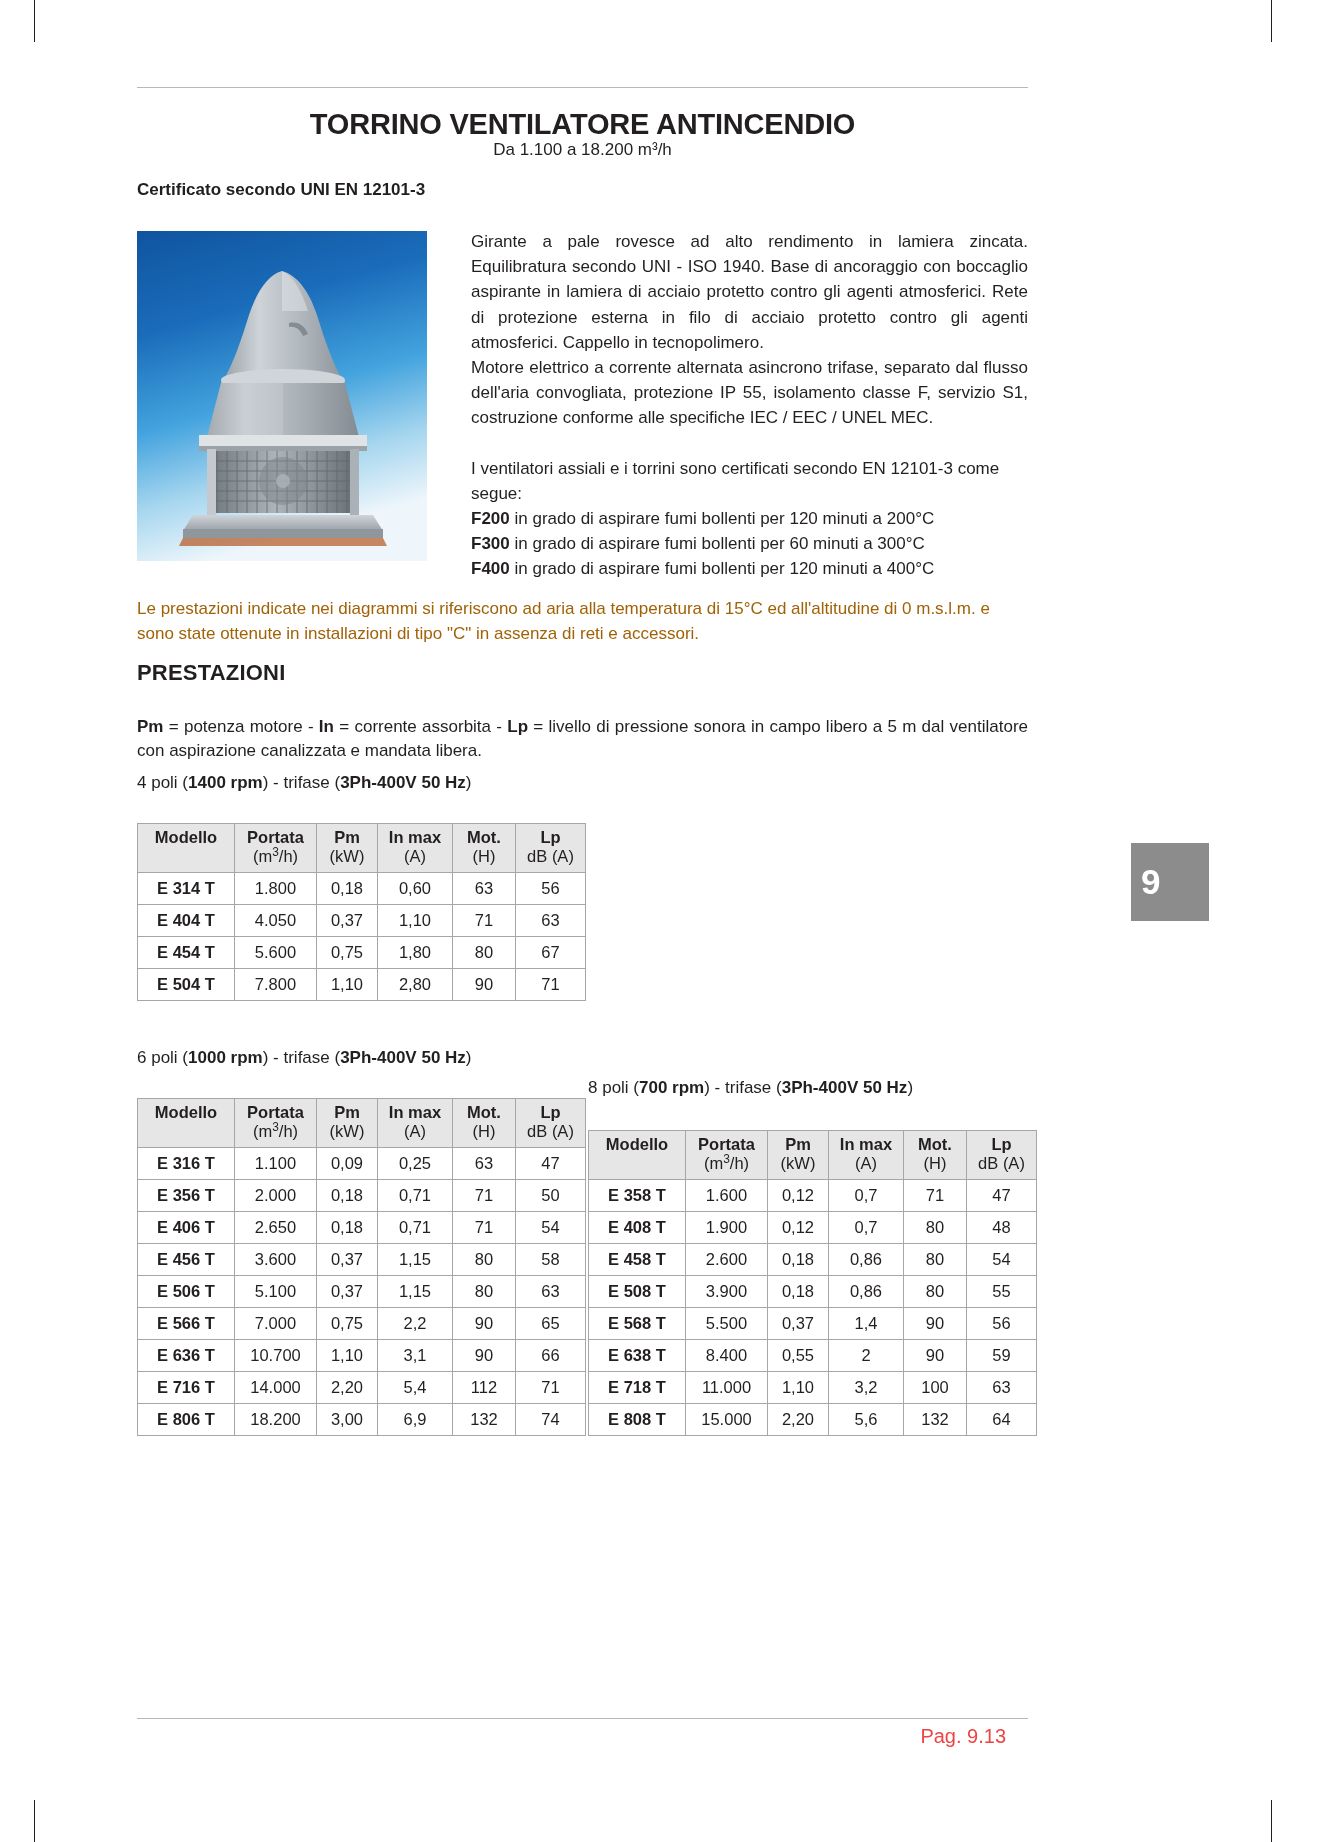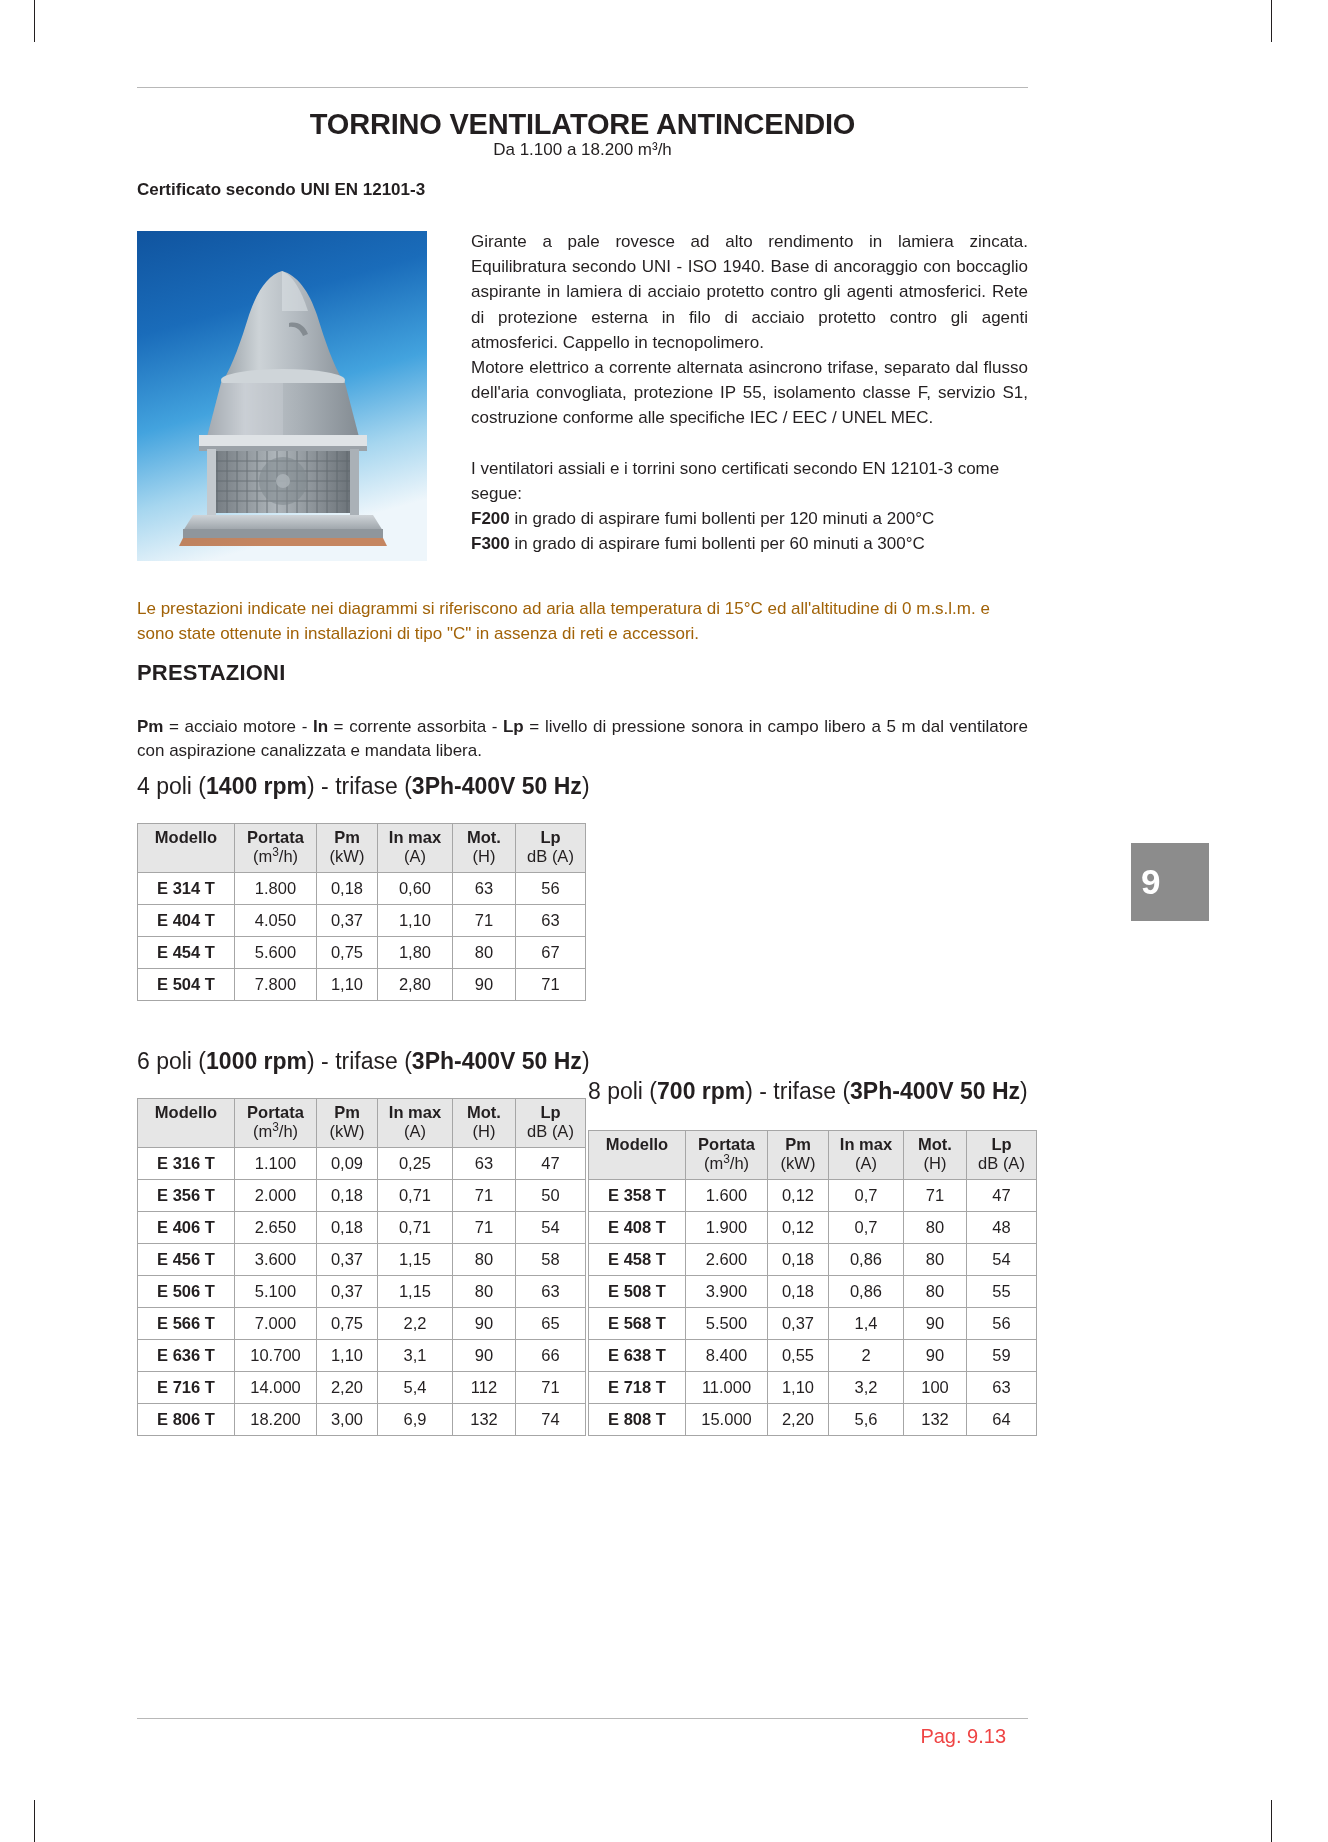--- a/index.html
+++ b/index.html
@@ -136,21 +136,21 @@
     width: 891px;
     font-size: 17px;
     line-height: 24px;
     color: #231f20;
     text-align: justify;
   }
 
   
   .tbl-title {
     position: absolute;
-    font-size: 23px;
+    font-size: 17px;
     color: #231f20;
     white-space: nowrap;
   }
   .tbl-title b { font-weight: bold; }
   .t1-title { left: 137px; top: 773px; }
   .t2-title { left: 137px; top: 1048px; }
   .t3-title { left: 588px; top: 1078px; }
 
   
   table.perf {
@@ -328,27 +328,28 @@
     </svg>
   </div>
 
   <div class="desc">
     <p>Girante a pale rovesce ad alto rendimento in lamiera zincata. Equilibratura secondo UNI - ISO 1940. Base di ancoraggio con boccaglio aspirante in lamiera di acciaio protetto contro gli agenti atmosferici. Rete di protezione esterna in filo di acciaio protetto contro gli agenti atmosferici. Cappello in tecnopolimero.</p>
     <p>Motore elettrico a corrente alternata asincrono trifase, separato dal flusso dell'aria convogliata, protezione IP 55, isolamento classe F, servizio S1, costruzione conforme alle specifiche IEC / EEC / UNEL MEC.</p>
     <div class="gap"></div>
     <p class="f-line">I ventilatori assiali e i torrini sono certificati secondo EN 12101-3 come segue:</p>
     <p class="f-line"><b>F200</b><span> in grado di aspirare fumi bollenti per 120 minuti a 200°C</span></p>
     <p class="f-line"><b>F300</b><span> in grado di aspirare fumi bollenti per 60 minuti a 300°C</span></p>
+    <p class="f-line"><b>F400</b><span> in grado di aspirare fumi bollenti per 120 minuti a 400°C</span></p>
   </div>
 
   <div class="note">Le prestazioni indicate nei diagrammi si riferiscono ad aria alla temperatura di 15°C ed all'altitudine di 0 m.s.l.m. e sono state ottenute in installazioni di tipo "C" in assenza di reti e accessori.</div>
 
   <div class="section-head">PRESTAZIONI</div>
 
-  <div class="legend"><b>Pm</b><span> = acciaio motore - </span><b>In</b><span> = corrente assorbita - </span><b>Lp</b><span> = livello di pressione sonora in campo libero a 5 m dal ventilatore con aspirazione canalizzata e mandata libera.</span></div>
+  <div class="legend"><b>Pm</b><span> = potenza motore - </span><b>In</b><span> = corrente assorbita - </span><b>Lp</b><span> = livello di pressione sonora in campo libero a 5 m dal ventilatore con aspirazione canalizzata e mandata libera.</span></div>
 
   <div class="tbl-title t1-title"><span>4 poli (</span><b>1400 rpm</b><span>) - trifase (</span><b>3Ph-400V 50 Hz</b><span>)</span></div>
 
   <table class="perf" id="table-4poli">
     <thead>
       <tr>
         <th class="col-model"><span>Modello</span><span class="sub">&nbsp;</span></th>
         <th class="col-port"><span>Portata</span><span class="sub">(m<sup>3</sup>/h)</span></th>
         <th class="col-pm"><span>Pm</span><span class="sub">(kW)</span></th>
         <th class="col-in"><span>In max</span><span class="sub">(A)</span></th>

